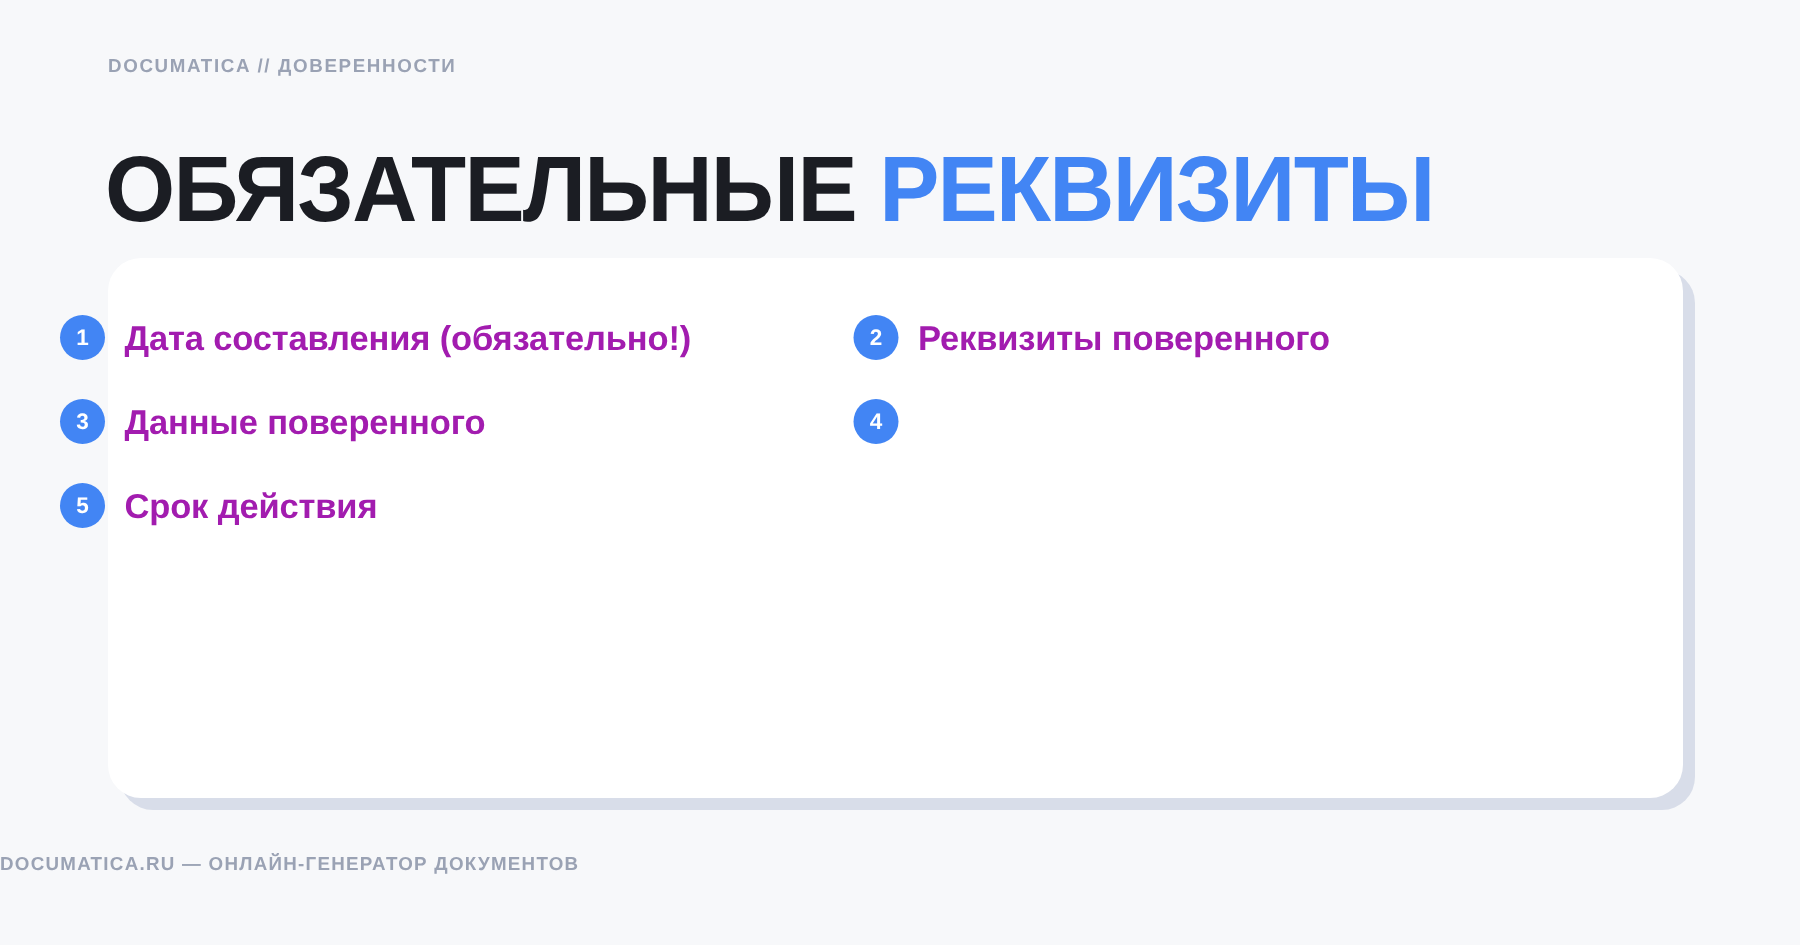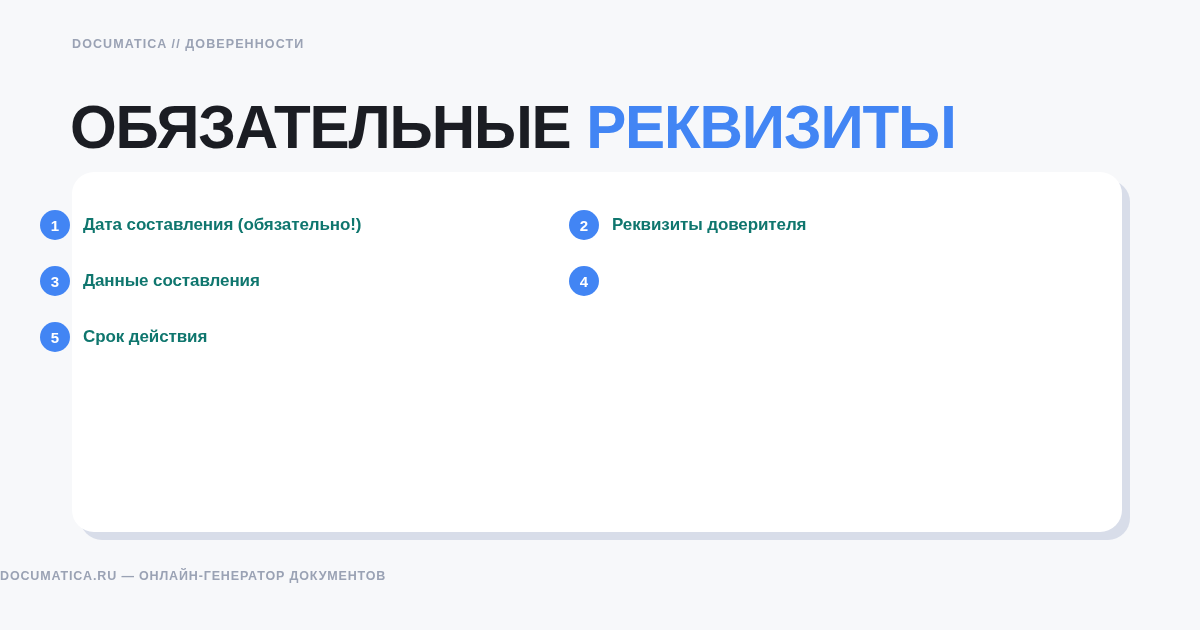--- a/index.html
+++ b/index.html
@@ -101,23 +101,23 @@
     color: #ffffff;
     font-size: 15px;
     font-weight: 700;
     display: flex;
     align-items: center;
     justify-content: center;
     flex: 0 0 auto;
     line-height: 1;
   }
   .item-label {
-    font-size: 17px;
+    font-size: 23px;
     font-weight: 700;
-    color: #0f766e;
+    color: #a21caf;
     letter-spacing: -0.1px;
   }
 
   
   .footer {
     position: absolute;
     left: 0;
     top: 569px;
     width: 1200px;
     font-size: 12.5px;
@@ -142,26 +142,26 @@
 
   <div class="items">
 
     <div class="item col-left row-1">
       <span class="badge">1</span>
       <span class="item-label">Дата составления (обязательно!)</span>
     </div>
 
     <div class="item col-right row-1">
       <span class="badge">2</span>
-      <span class="item-label">Реквизиты доверителя</span>
+      <span class="item-label">Реквизиты поверенного</span>
     </div>
 
     <div class="item col-left row-2">
       <span class="badge">3</span>
-      <span class="item-label">Данные составления</span>
+      <span class="item-label">Данные поверенного</span>
     </div>
 
     <div class="item col-right row-2">
       <span class="badge">4</span>
     </div>
 
     <div class="item col-left row-3">
       <span class="badge">5</span>
       <span class="item-label">Срок действия</span>
     </div>

